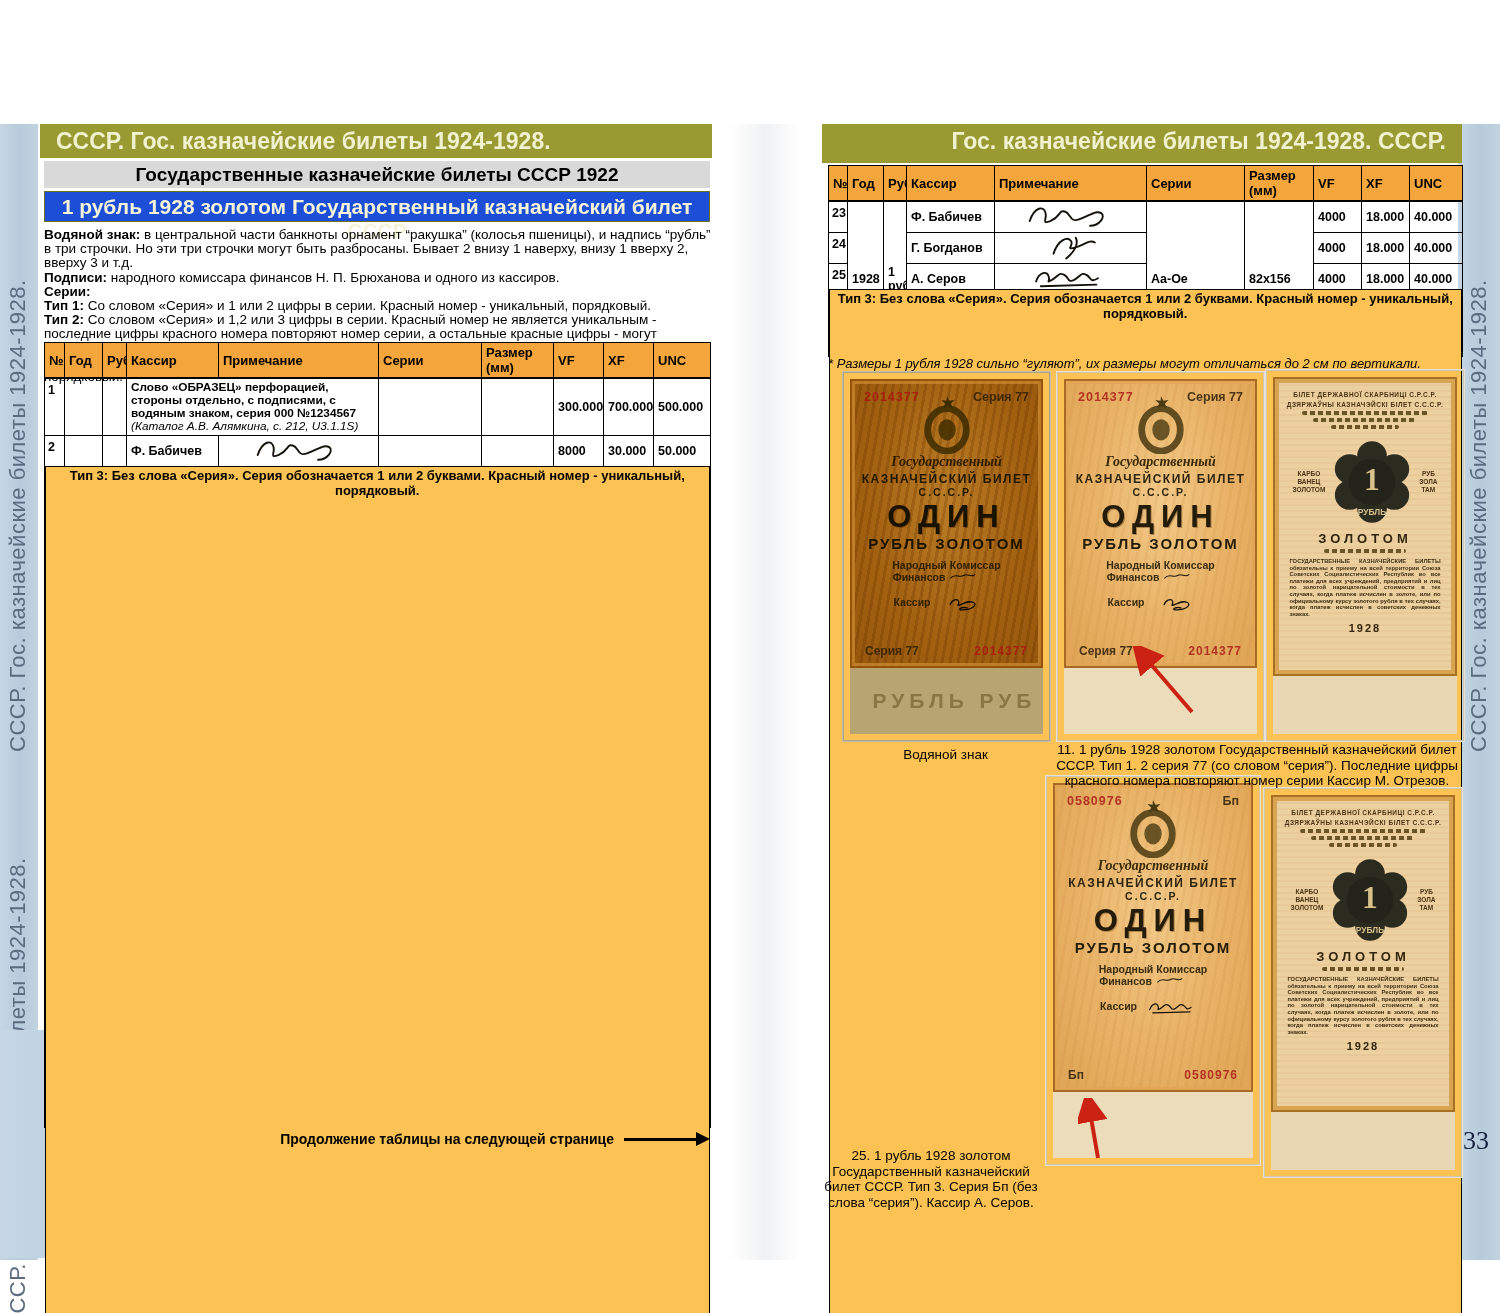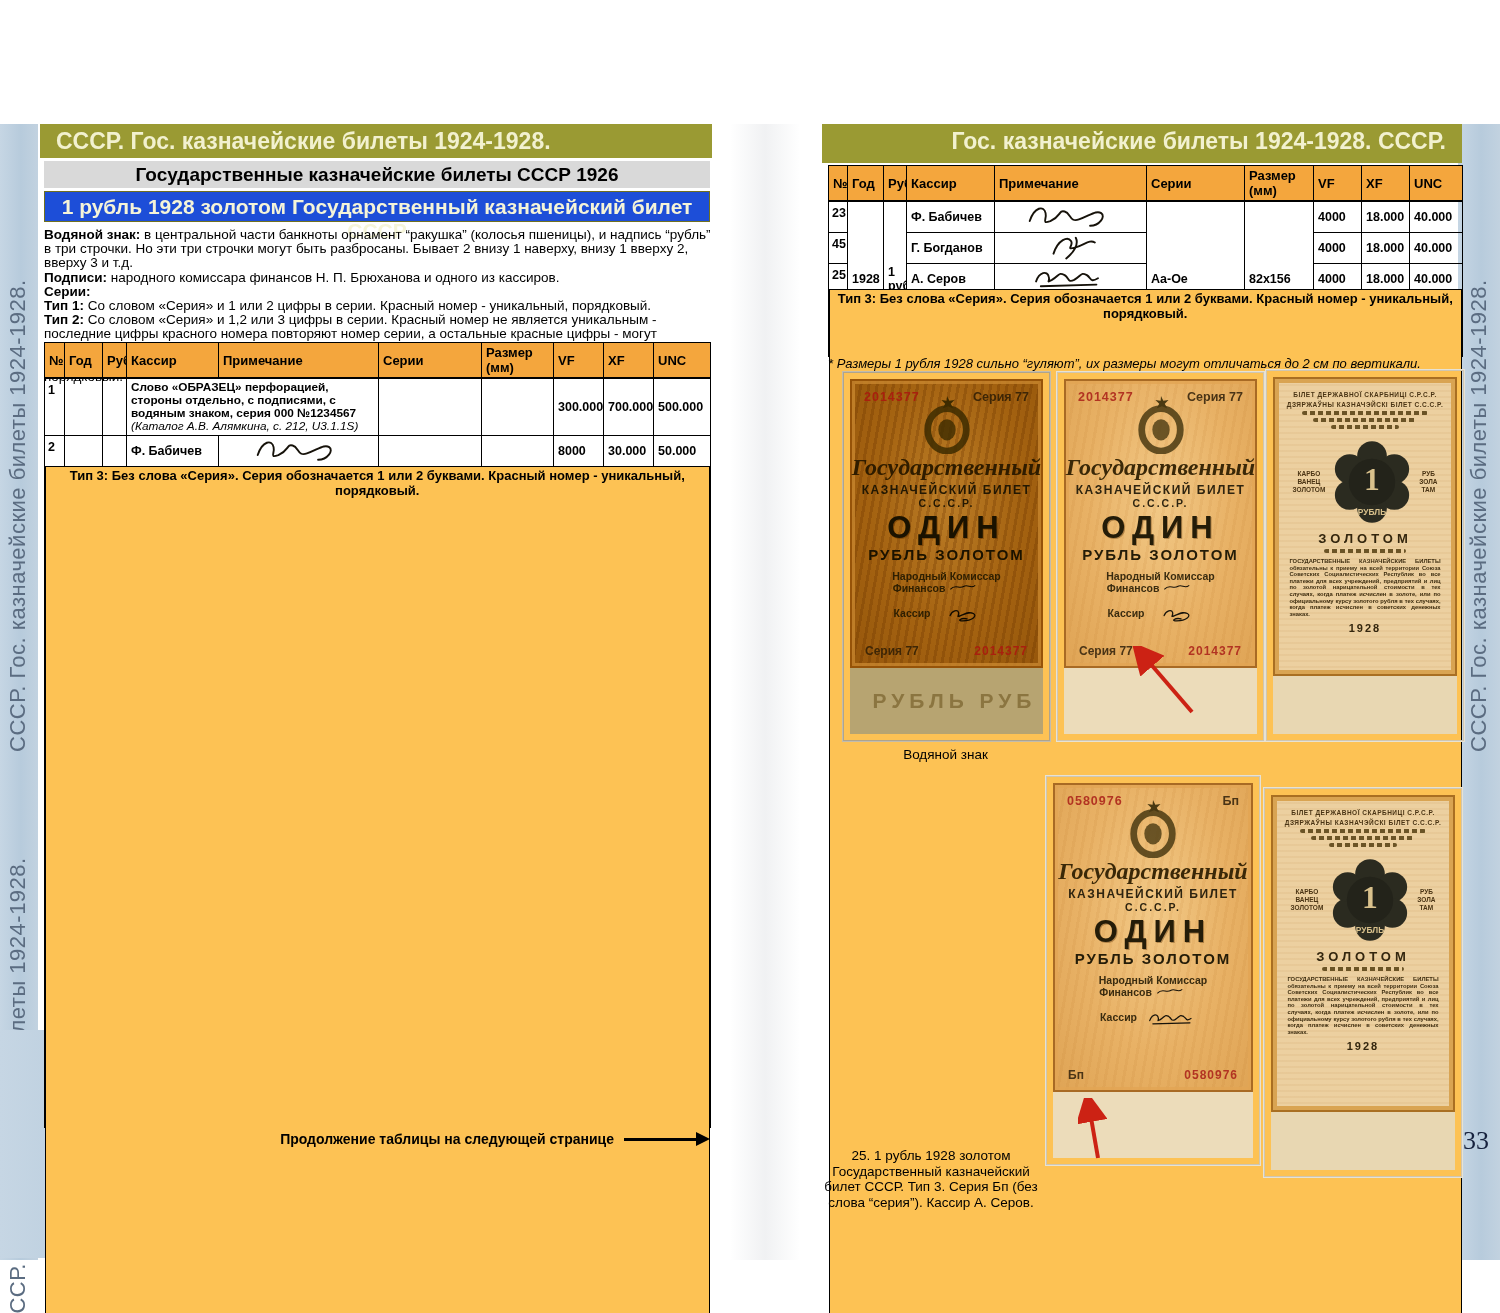--- a/index.html
+++ b/index.html
@@ -81,21 +81,21 @@
               repeating-linear-gradient(100deg,rgba(110,60,15,.25) 0 3px,rgba(0,0,0,0) 3px 8px),
               radial-gradient(ellipse at 50% 42%,#d49a4a 0%,#b97c30 55%,#a96e28 100%);}
   .note.dark .n-strip{background:#d8c697;}
   .wmtext{font-size:21px;font-weight:bold;letter-spacing:5px;color:rgba(112,90,38,.5);white-space:nowrap;margin-left:16px;}
 
   .n-top{width:100%;display:flex;justify-content:space-between;box-sizing:border-box;
          padding:9px 12px 0 12px;font-size:12.5px;font-weight:bold;color:#4a3416;}
   .n-serial{color:#b23322;letter-spacing:1px;}
   .n-emblem{margin-top:-10px;line-height:0;}
   .n-script{font-family:"Liberation Serif",serif;font-style:italic;font-weight:bold;
-            font-size:24px;color:#3a2808;margin-top:0px;}
+            font-size:14px;color:#3a2808;margin-top:0px;}
   .n-kaz{font-size:12px;font-weight:bold;letter-spacing:1.5px;color:#2e2410;margin-top:2px;}
   .n-cccp{font-size:10.5px;font-weight:bold;letter-spacing:2px;color:#2e2410;}
   .n-odin{font-size:31px;font-weight:bold;letter-spacing:7px;color:#241c08;margin-top:1px;
           text-shadow:1px 1px 0 rgba(90,50,10,.4);}
   .n-rub{font-size:15px;font-weight:bold;letter-spacing:2px;color:#241c08;}
   .n-off{font-size:10.5px;font-weight:bold;color:#3a2c10;margin-top:7px;text-align:center;line-height:12px;}
   .n-kassir{font-size:10.5px;font-weight:bold;color:#3a2c10;margin-top:8px;}
   .n-bot{width:100%;display:flex;justify-content:space-between;box-sizing:border-box;
          padding:0 13px;margin-top:auto;margin-bottom:8px;font-size:12px;font-weight:bold;color:#4a3416;}
   .n-off svg,.n-kassir svg{vertical-align:middle;}
@@ -128,21 +128,21 @@
   </div>
   <div class="band-corner"></div>
   <div class="band band-right">
     <div class="vtext vtr">СССР. Гос. казначейские билеты 1924-1928.</div>
   </div>
   <div class="pageno pageno-left">132</div>
   <div class="pageno pageno-right">133</div>
   <div class="spine"></div>
 
   <div class="bar bar-olive bar-l-header">СССР. Гос. казначейские билеты 1924-1928.</div>
-  <div class="bar bar-gray">Государственные казначейские билеты СССР 1926</div>
+  <div class="bar bar-gray">Государственные казначейские билеты СССР 1922</div>
   <div class="bar bar-olive bar-olive2">1 рубль 1928 золотом Государственный казначейский билет СССР</div>
 
   <div id="intro">
       <div class="ip"><b>Водяной знак:</b> в центральной части банкноты орнамент “ракушка” (колосья пшеницы), и надпись “рубль” в три строчки. Но эти три строчки могут быть разбросаны. Бывает 2 внизу 1 наверху, внизу 1 вверху 2, вверху 3 и т.д.</div>
       <div class="ip"><b>Подписи:</b> народного комиссара финансов Н. П. Брюханова и одного из кассиров.</div>
       <div class="ip"><b>Серии:</b></div>
       <div class="ip"><b>Тип 1:</b> Со словом «Серия» и 1 или 2 цифры в серии. Красный номер - уникальный, порядковый.</div>
       <div class="ip"><b>Тип 2:</b> Со словом «Серия» и 1,2 или 3 цифры в серии. Красный номер не является уникальным - последние цифры красного номера повторяют номер серии, а остальные красные цифры - могут повторяться.</div>
       <div class="ip"><b>Тип 3:</b> Без слова «Серия». Серия обозначается 1 или 2 буквами. Красный номер - уникальный, порядковый.</div>
     </div>
@@ -470,21 +470,21 @@
             <td class="c-sig"><svg viewBox="0 0 120 34" width="140" height="27">
                 <path d="M8 24 C14 6 26 4 28 14 C30 22 22 28 34 24 C48 18 44 10 52 12 C60 14 58 26 70 22 C84 17 92 10 98 14 C104 18 96 30 84 30" fill="none" stroke="#16120a" stroke-width="2.4" stroke-linecap="round"></path>
               </svg></td>
             <td rowspan="5">Aa-Oe</td>
             <td rowspan="5">82x156</td>
             <td>4000</td>
             <td>18.000</td>
             <td>40.000</td>
           </tr>
           <tr class="r-data-r">
-            <td class="c-num">45</td>
+            <td class="c-num">24</td>
             <td>Г. Богданов</td>
             <td class="c-sig"><svg viewBox="0 0 120 34" width="140" height="27">
                 <path d="M38 26 C44 8 56 4 60 10 C64 16 52 22 66 18 C78 14 84 8 90 12 M66 6 C70 14 64 24 54 32" fill="none" stroke="#16120a" stroke-width="2.4" stroke-linecap="round"></path>
               </svg></td>
             <td>4000</td>
             <td>18.000</td>
             <td>40.000</td>
           </tr>
           <tr class="r-data-r">
             <td class="c-num">25</td>
@@ -684,14 +684,15 @@
   <svg class="arrow-svg" style="left:1078px;top:1098px;" width="34" height="66">
     <defs>
         <marker id="ah2" markerWidth="8" markerHeight="8" refX="4" refY="4" orient="auto">
       <path d="M0,0 L8,4 L0,8 z" fill="#cc2214"></path>
         </marker>
       </defs>
     <line x1="20" y1="60" x2="11" y2="8" stroke="#cc2214" stroke-width="4" marker-end="url(#ah2)"></line>
   </svg>
 
   <div class="caption cap-wm">Водяной знак</div>
+  <div class="caption cap-11">11. 1 рубль 1928 золотом Государственный казначейский билет СССР. Тип 1. 2 серия 77 (со словом “серия”). Последние цифры красного номера повторяют номер серии Кассир М. Отрезов.</div>
   <div class="caption cap-25">25. 1 рубль 1928 золотом Государственный казначейский билет СССР. Тип 3. Серия Бп (без слова “серия”). Кассир А. Серов.</div>
 </div>
 
 </body></html>

